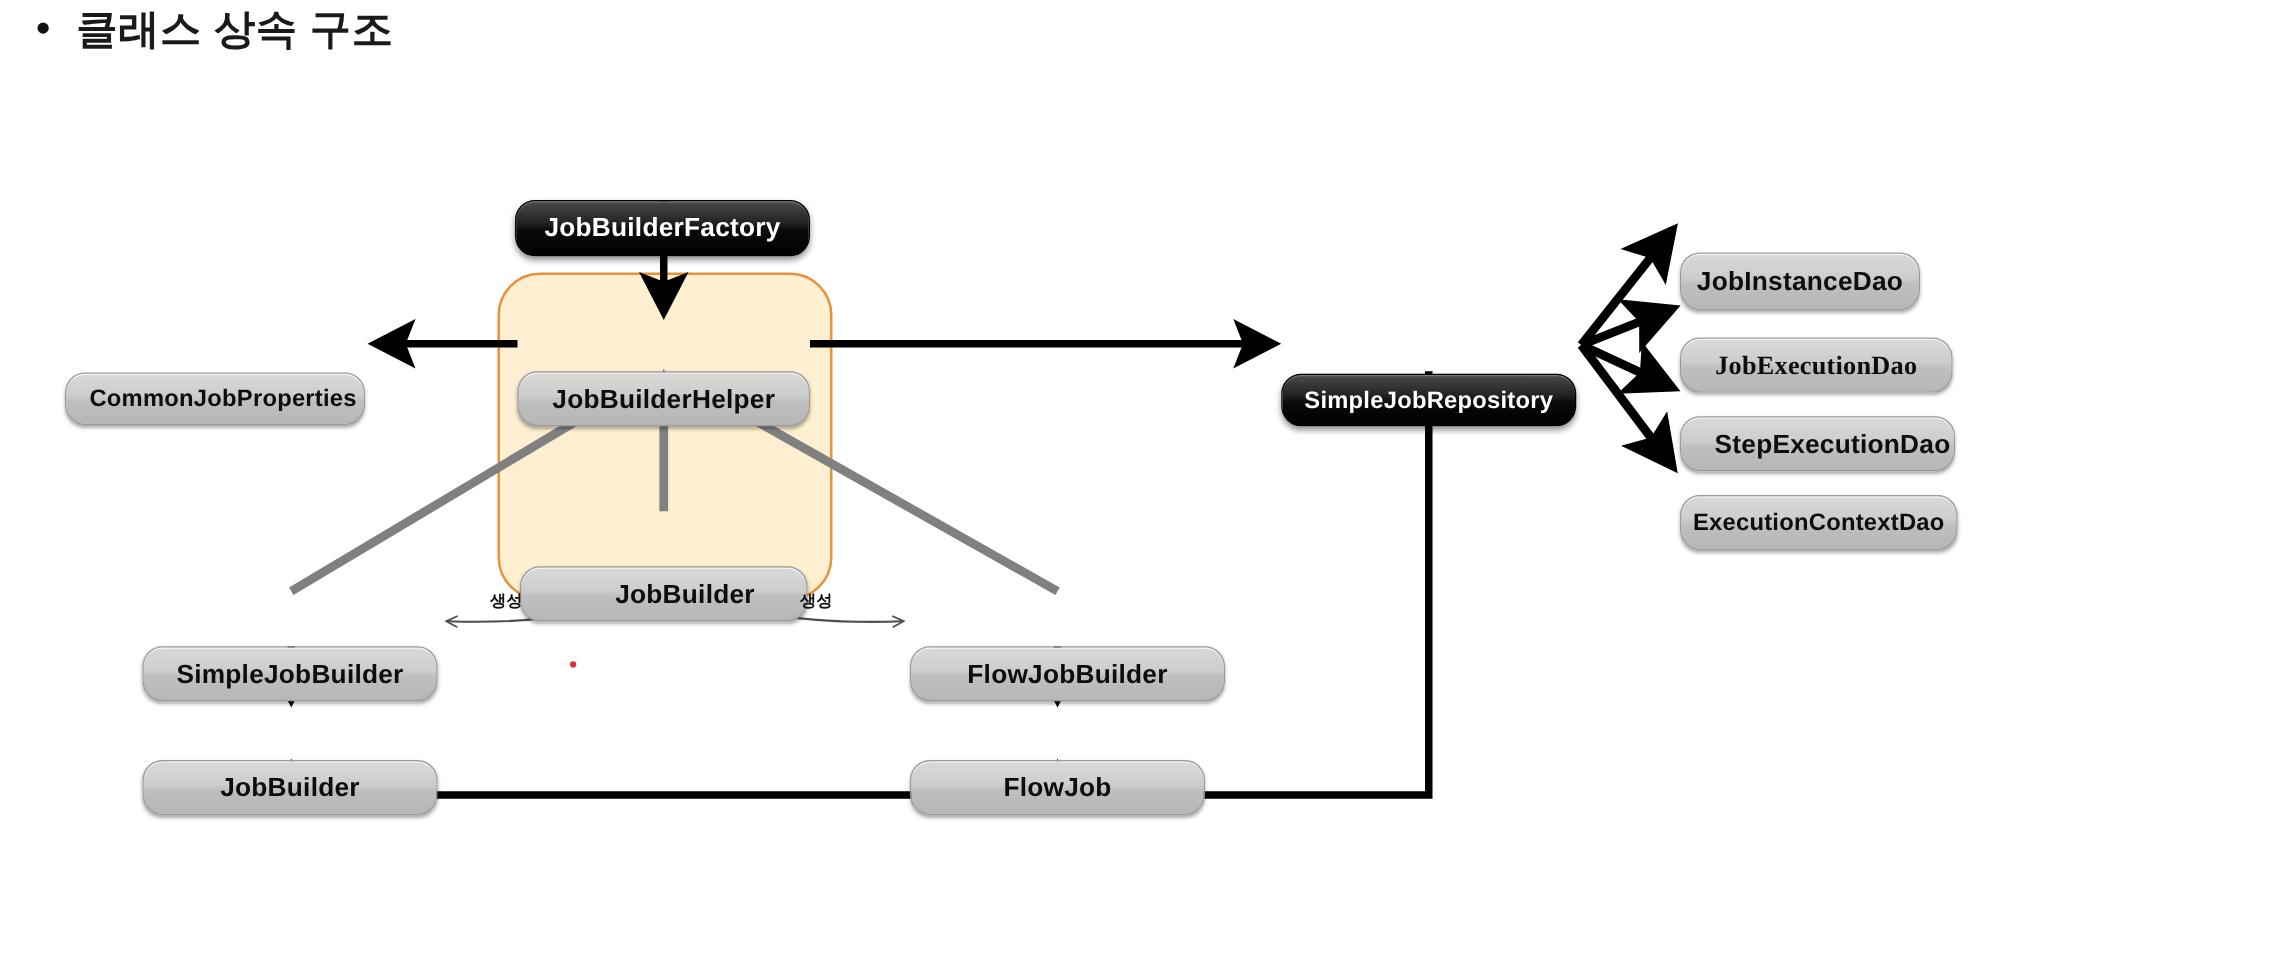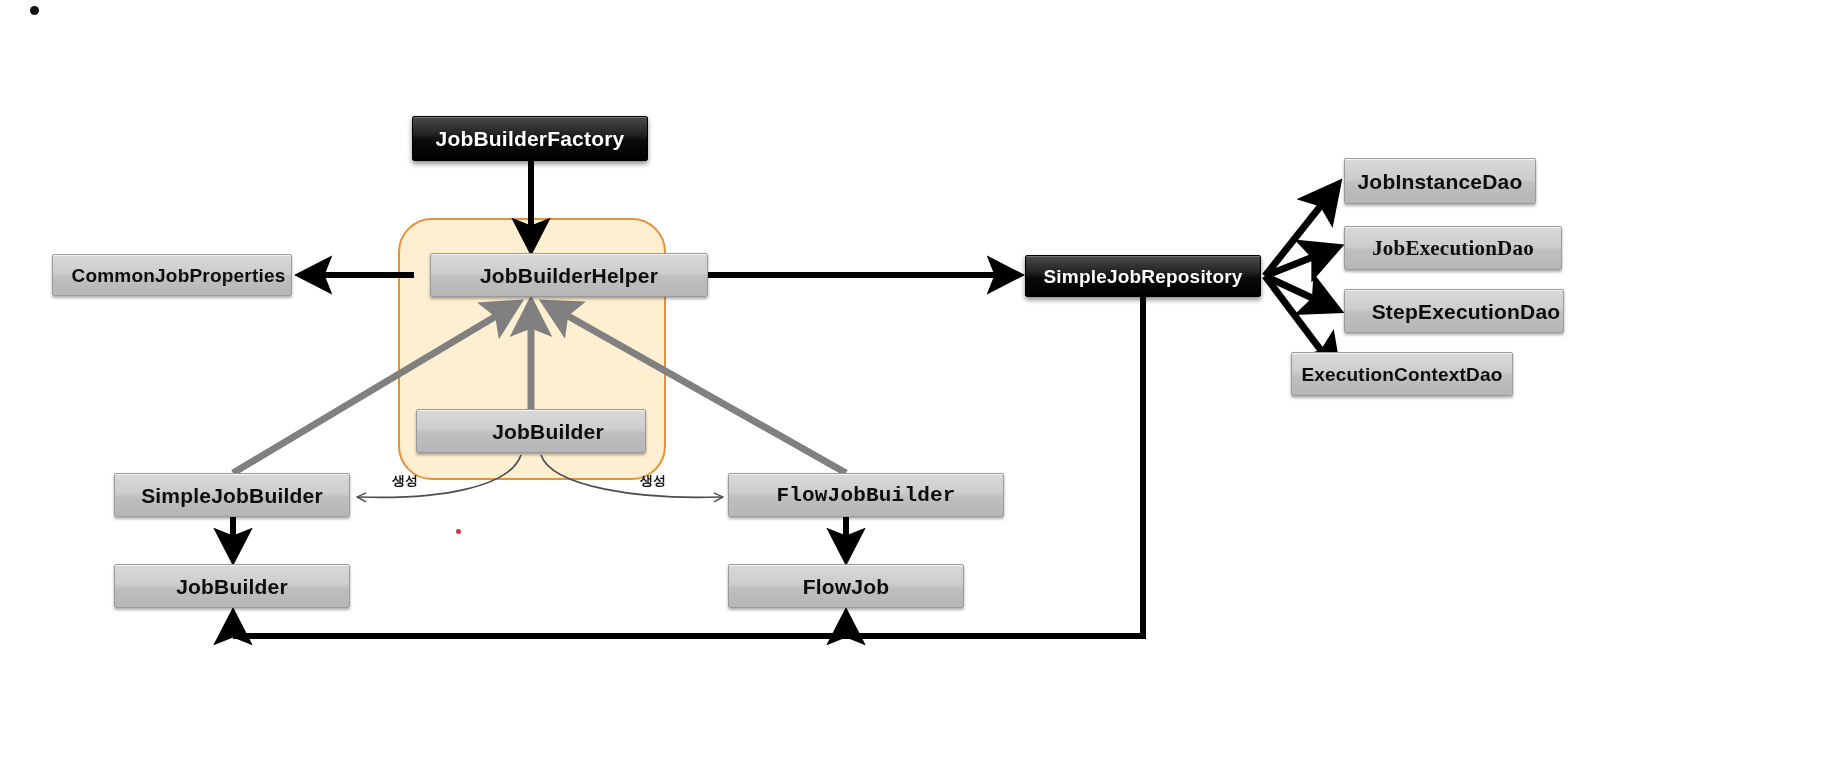--- a/index.html
+++ b/index.html
@@ -62,23 +62,24 @@
     border-radius: 34px;
   }
 
   
   .node {
     position: absolute;
     box-sizing: border-box;
     display: flex;
     align-items: center;
     justify-content: center;
-    border-radius: 2px;
+    border-radius: 16px;
     white-space: nowrap;
     text-align: center;
+    margin-top: 44px;
   }
   .node .node-label {
     font-weight: bold;
     line-height: 1;
     letter-spacing: 0.2px;
   }
 
   
   .node.grey {
     background: linear-gradient(to bottom, #d9d9d9 0%, #cdcdcd 45%, #bfbfbf 55%, #b6b6b6 100%);
@@ -122,20 +123,21 @@
     background: #d0353a;
   }
 </style>
 </head>
 <body>
 
 <div id="slide" style="width: 1826px; height: 768px; background: rgb(255, 255, 255);">
 
   <div id="heading">
     <span class="bullet"></span>
+    <span class="heading-text">클래스 상속 구조</span>
   </div>
 
   <div class="group-box" id="group-box" style="left: 398px; top: 218px; width: 268px; height: 262px; background: rgb(253, 239, 207); border-color: rgb(232, 145, 60);"></div>
 
   <svg id="edges" viewBox="0 0 1826 768" xmlns="http://www.w3.org/2000/svg">
     <defs>
       <marker id="arrowBlack" markerWidth="7" markerHeight="7" refX="5.4" refY="3.5" orient="auto" markerUnits="strokeWidth">
         <path d="M0,0.2 L6.4,3.5 L0,6.8 L1.3,3.5 Z" fill="#000000"></path>
       </marker>
       <marker id="arrowGrey" markerWidth="6.5" markerHeight="6.5" refX="5" refY="3.25" orient="auto" markerUnits="strokeWidth">
@@ -176,45 +178,45 @@
     <line x1="846" y1="636" x2="846" y2="613" stroke="#000000" stroke-width="6" marker-end="url(#arrowBlack)"></line>
   </svg>
 
   <div id="nodes-layer">
       <div class="node black" style="left: 412px; top: 116px; width: 236px; height: 45px;">
         <span class="node-label">JobBuilderFactory</span>
       </div>
       <div class="node grey small" style="left: 52px; top: 254px; width: 240px; height: 42px; padding-left: 13px;">
         <span class="node-label">CommonJobProperties</span>
       </div>
-      <div class="node grey" style="left: 430px; top: 253px; width: 278px; height: 44px;">
+      <div class="node grey" style="left: 414px; top: 253px; width: 234px; height: 44px;">
         <span class="node-label">JobBuilderHelper</span>
       </div>
       <div class="node black small" style="left: 1025px; top: 255px; width: 236px; height: 42px;">
         <span class="node-label">SimpleJobRepository</span>
       </div>
       <div class="node grey" style="left: 1344px; top: 158px; width: 192px; height: 46px;">
         <span class="node-label">JobInstanceDao</span>
       </div>
       <div class="node grey" style="left: 1344px; top: 226px; width: 218px; height: 44px; font-family: Liberation Serif, serif;">
         <span class="node-label">JobExecutionDao</span>
       </div>
       <div class="node grey" style="left: 1344px; top: 289px; width: 220px; height: 44px; padding-left: 24px;">
         <span class="node-label">StepExecutionDao</span>
       </div>
-      <div class="node grey small" style="left: 1291px; top: 352px; width: 222px; height: 44px;">
+      <div class="node grey small" style="left: 1344px; top: 352px; width: 222px; height: 44px;">
         <span class="node-label">ExecutionContextDao</span>
       </div>
       <div class="node grey" style="left: 416px; top: 409px; width: 230px; height: 44px; padding-left: 34px;">
         <span class="node-label">JobBuilder</span>
       </div>
       <div class="node grey" style="left: 114px; top: 473px; width: 236px; height: 44px;">
         <span class="node-label">SimpleJobBuilder</span>
       </div>
-      <div class="node grey" style="left: 728px; top: 473px; width: 276px; height: 44px; font-family: Liberation Mono, monospace;">
+      <div class="node grey" style="left: 728px; top: 473px; width: 252px; height: 44px;">
         <span class="node-label">FlowJobBuilder</span>
       </div>
       <div class="node grey" style="left: 114px; top: 564px; width: 236px; height: 44px;">
         <span class="node-label">JobBuilder</span>
       </div>
       <div class="node grey" style="left: 728px; top: 564px; width: 236px; height: 44px;">
         <span class="node-label">FlowJob</span>
       </div>
     </div>
 

